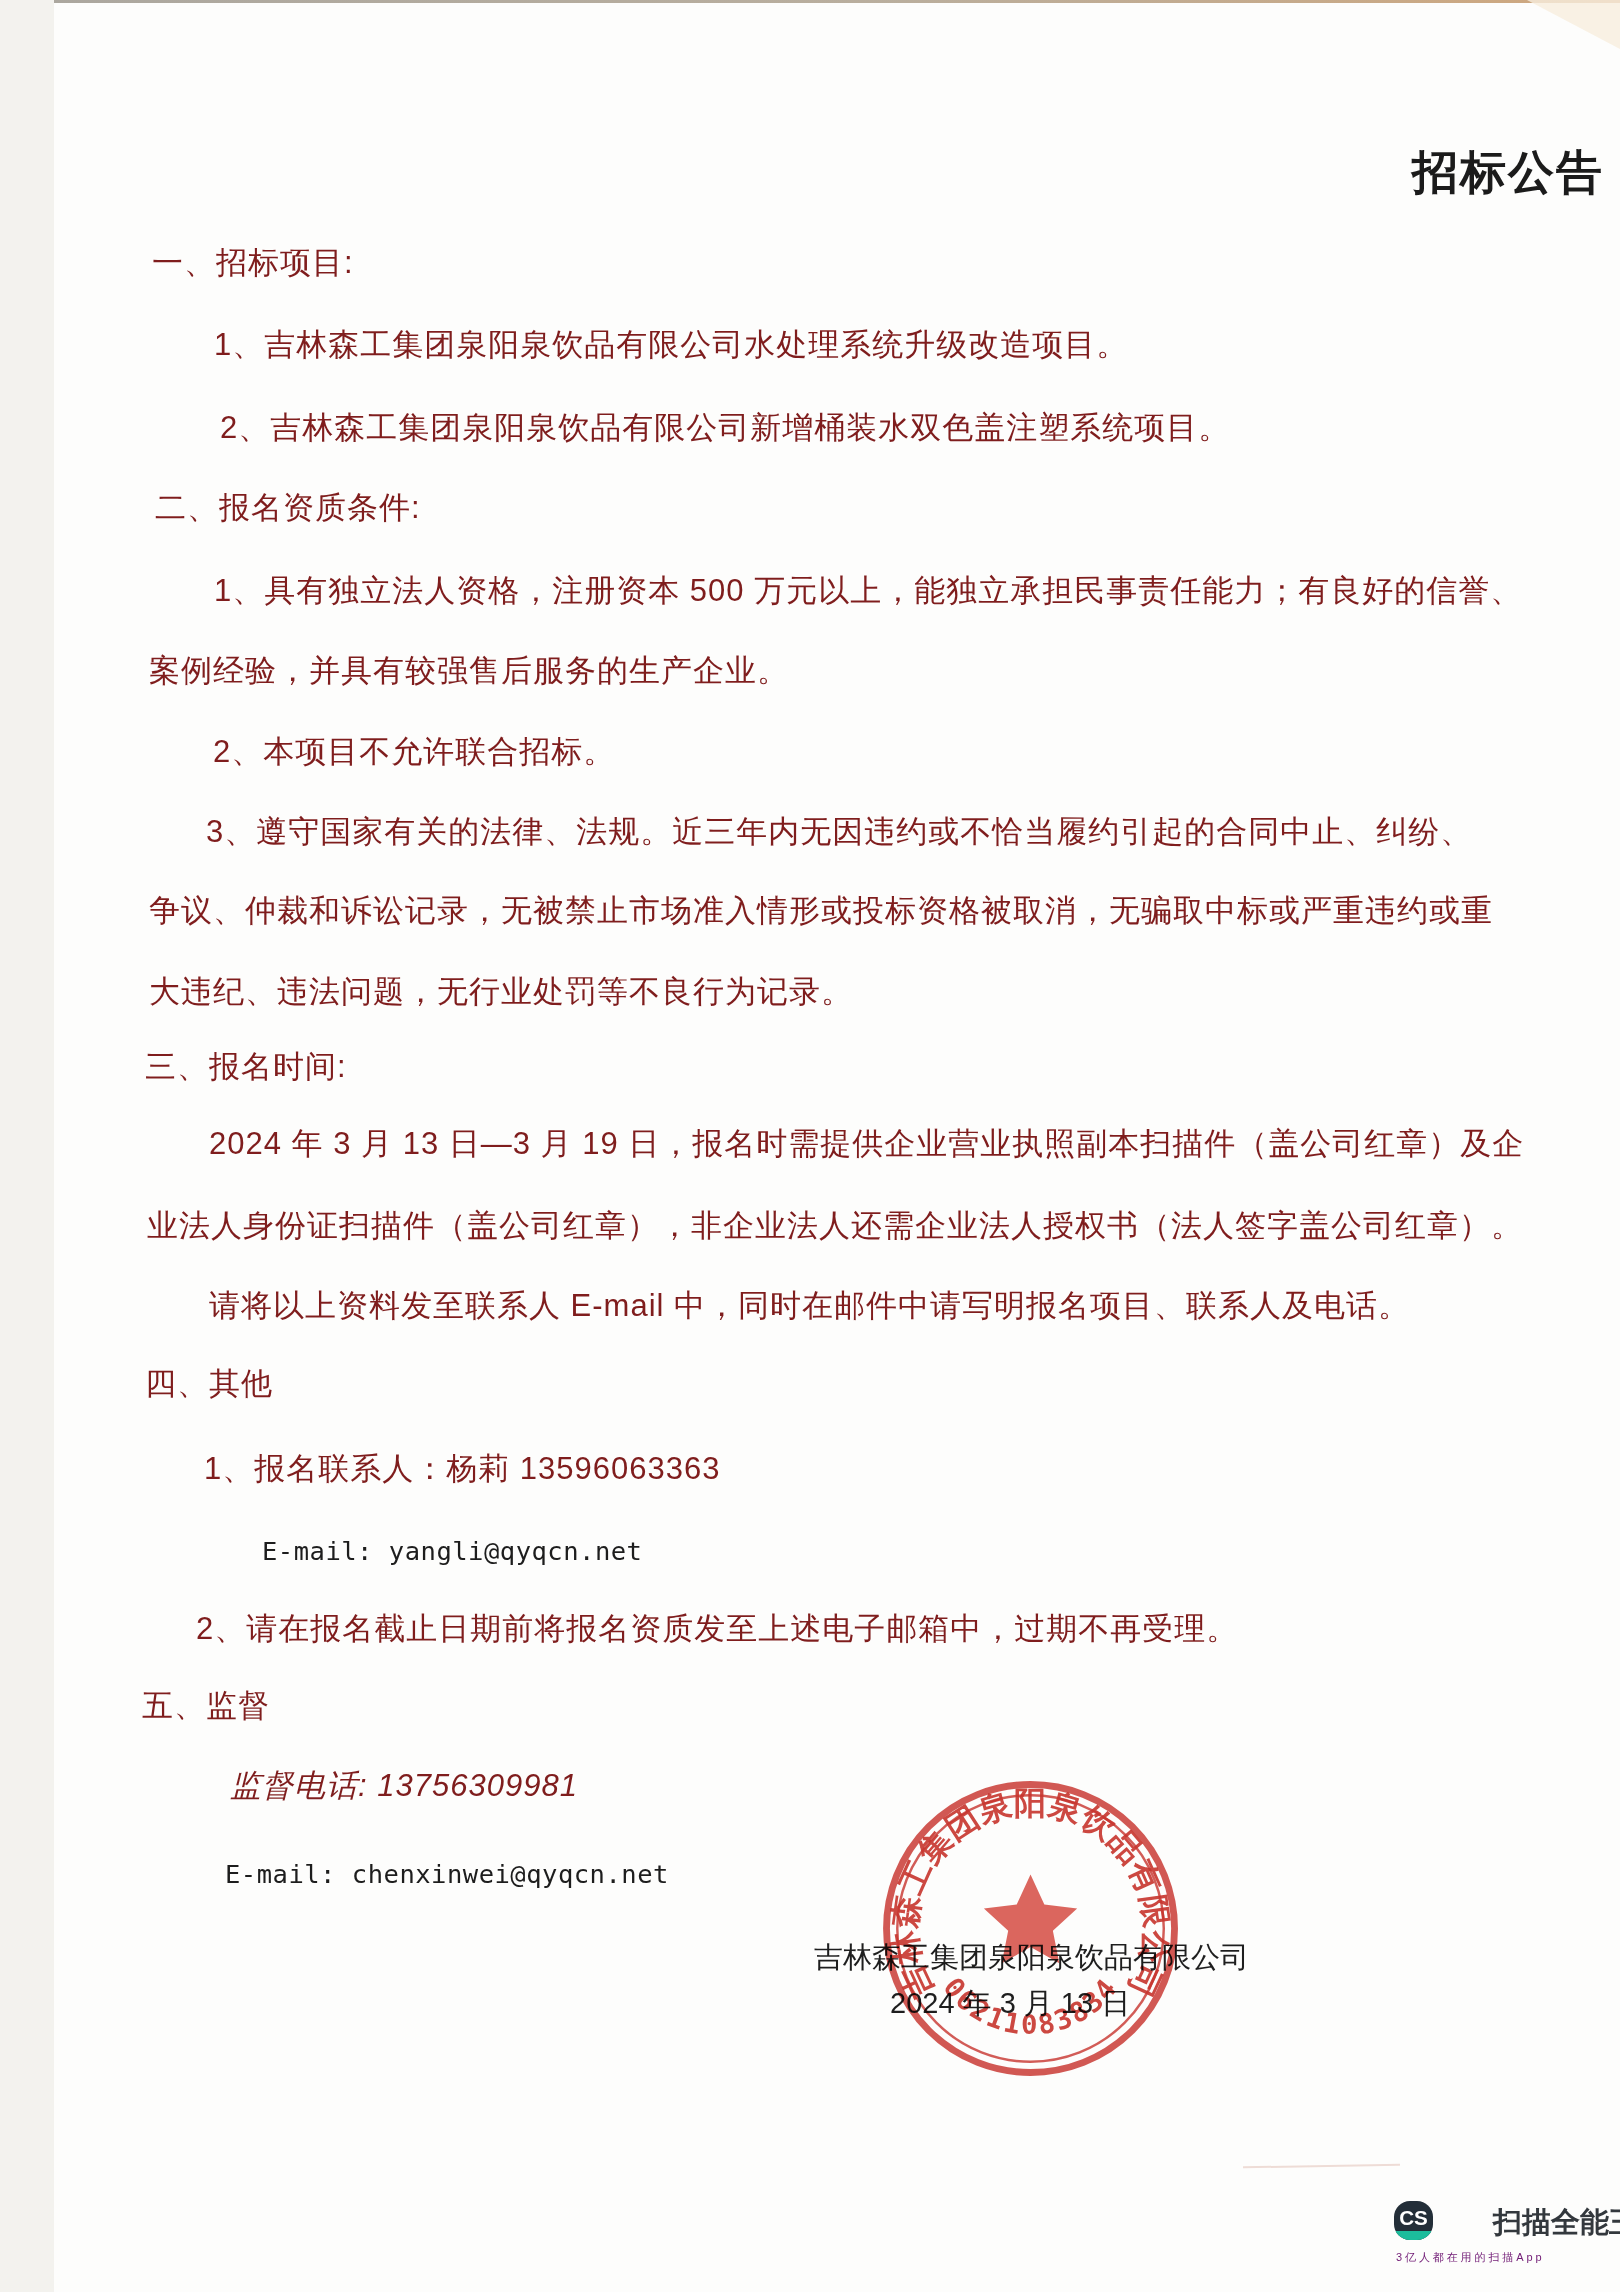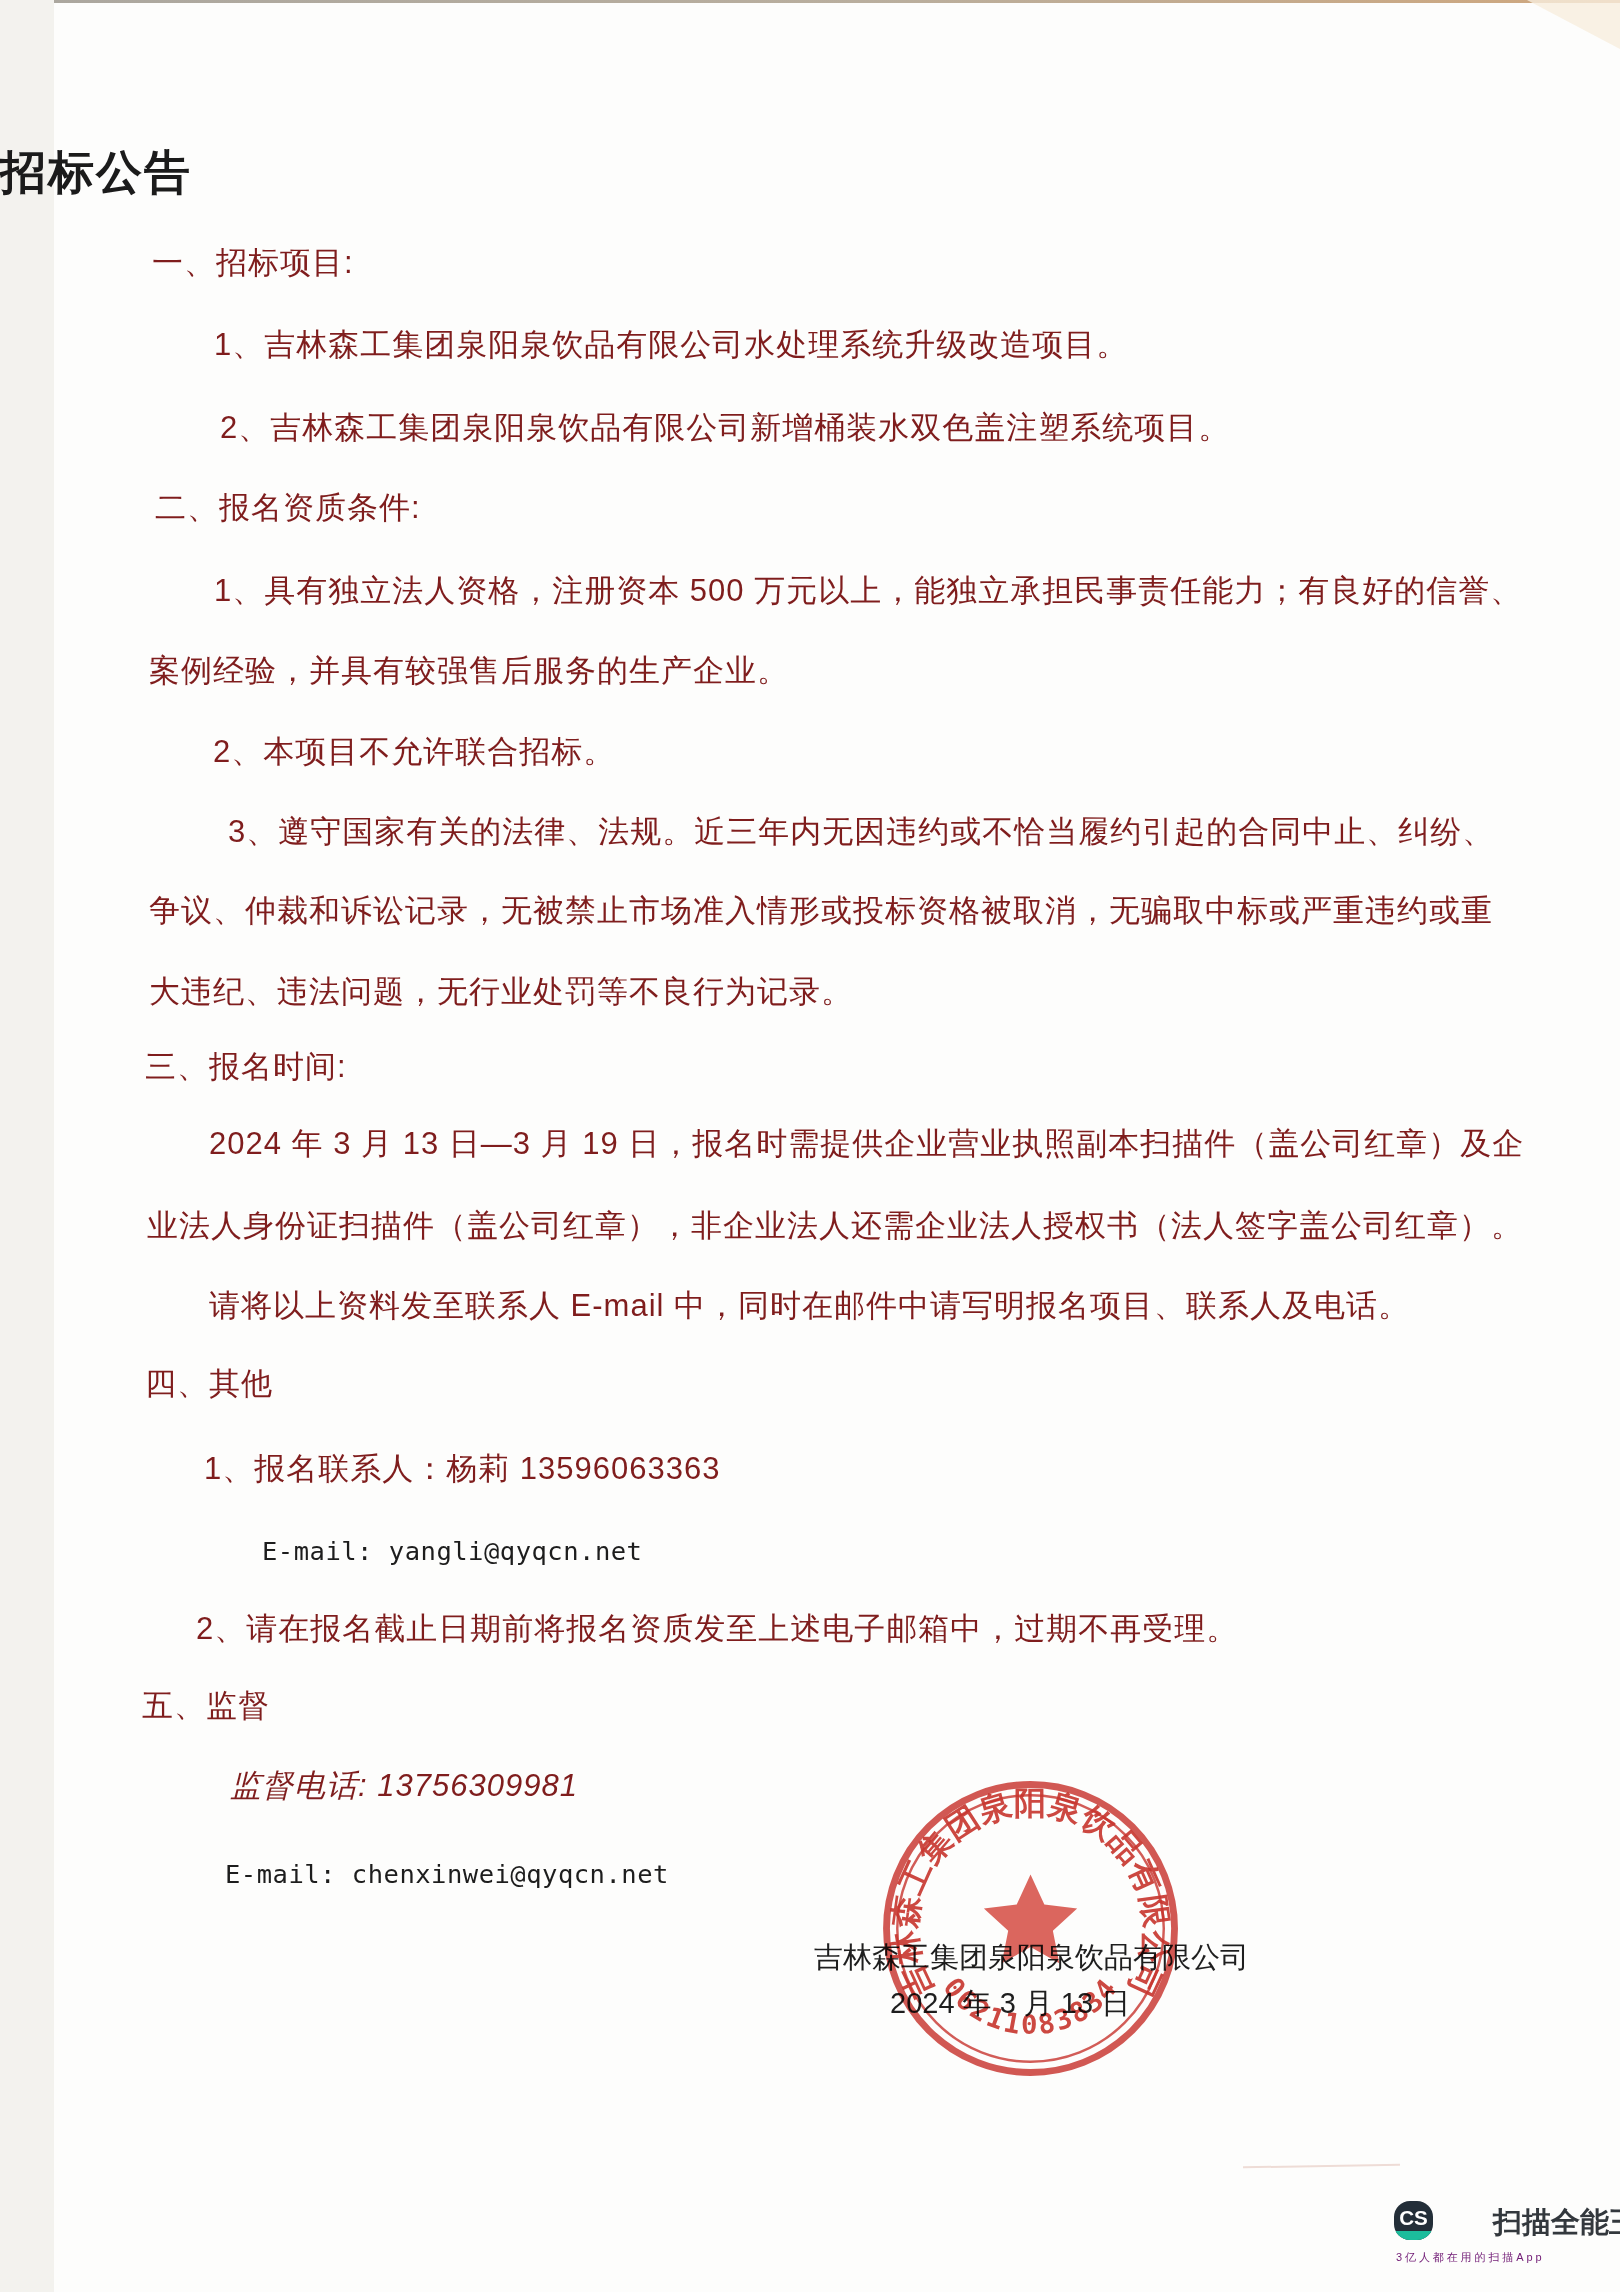--- a/index.html
+++ b/index.html
@@ -25,23 +25,23 @@
     border-left:93px solid transparent;
     border-top:49px solid #f7eedd;
     opacity:.8;
   }
   .scan-line{
     position:absolute;left:1243px;top:2165px;width:157px;height:2px;
     background:#eedcd6;transform:rotate(-1deg);
   }
   .doc-title{
     position:absolute;left:0;top:145px;width:1584px;
-    margin:0;text-align:left;
+    margin:0;text-align:right;
     font-size:46px;line-height:55px;font-weight:600;
-    letter-spacing:2px;color:#1b1b1b;white-space:nowrap;
+    letter-spacing:2px;color:#1b1b1b;white-space:nowrap;padding-left:20px;
   }
   .line{
     position:absolute;
     font-size:31px;line-height:41px;letter-spacing:1px;
     color:#7f1d1d;white-space:nowrap;
   }
   .line.mono{
     font-family:"DejaVu Sans Mono","Liberation Mono",monospace;
     font-size:25.5px;letter-spacing:0.5px;color:#1d1d1d;
   }
@@ -102,21 +102,21 @@
   <h1 class="doc-title">招标公告</h1>
 
   <div>
       <div class="line" style="left: 152px; top: 242px;">一、招标项目:</div>
       <div class="line" style="left: 214px; top: 324px;">1、吉林森工集团泉阳泉饮品有限公司水处理系统升级改造项目。</div>
       <div class="line" style="left: 220px; top: 407px;">2、吉林森工集团泉阳泉饮品有限公司新增桶装水双色盖注塑系统项目。</div>
       <div class="line" style="left: 155px; top: 487px;">二、报名资质条件:</div>
       <div class="line" style="left: 214px; top: 570px;">1、具有独立法人资格，注册资本 500 万元以上，能独立承担民事责任能力；有良好的信誉、</div>
       <div class="line" style="left: 149px; top: 650px;">案例经验，并具有较强售后服务的生产企业。</div>
       <div class="line" style="left: 213px; top: 731px;">2、本项目不允许联合招标。</div>
-      <div class="line" style="left: 228px; top: 811px;">3、遵守国家有关的法律、法规。近三年内无因违约或不恰当履约引起的合同中止、纠纷、</div>
+      <div class="line" style="left: 206px; top: 811px;">3、遵守国家有关的法律、法规。近三年内无因违约或不恰当履约引起的合同中止、纠纷、</div>
       <div class="line" style="left: 149px; top: 890px;">争议、仲裁和诉讼记录，无被禁止市场准入情形或投标资格被取消，无骗取中标或严重违约或重</div>
       <div class="line" style="left: 149px; top: 971px;">大违纪、违法问题，无行业处罚等不良行为记录。</div>
       <div class="line" style="left: 145px; top: 1046px;">三、报名时间:</div>
       <div class="line" style="left: 209px; top: 1123px;">2024 年 3 月 13 日—3 月 19 日，报名时需提供企业营业执照副本扫描件（盖公司红章）及企</div>
       <div class="line" style="left: 147px; top: 1205px;">业法人身份证扫描件（盖公司红章），非企业法人还需企业法人授权书（法人签字盖公司红章）。</div>
       <div class="line" style="left: 209px; top: 1285px;">请将以上资料发至联系人 E-mail 中，同时在邮件中请写明报名项目、联系人及电话。</div>
       <div class="line" style="left: 145px; top: 1363px;">四、其他</div>
       <div class="line" style="left: 204px; top: 1448px;">1、报名联系人：杨莉 13596063363</div>
       <div class="line mono" style="left: 262px; top: 1531px;">E-mail: yangli@qyqcn.net</div>
       <div class="line" style="left: 196px; top: 1608px;">2、请在报名截止日期前将报名资质发至上述电子邮箱中，过期不再受理。</div>

